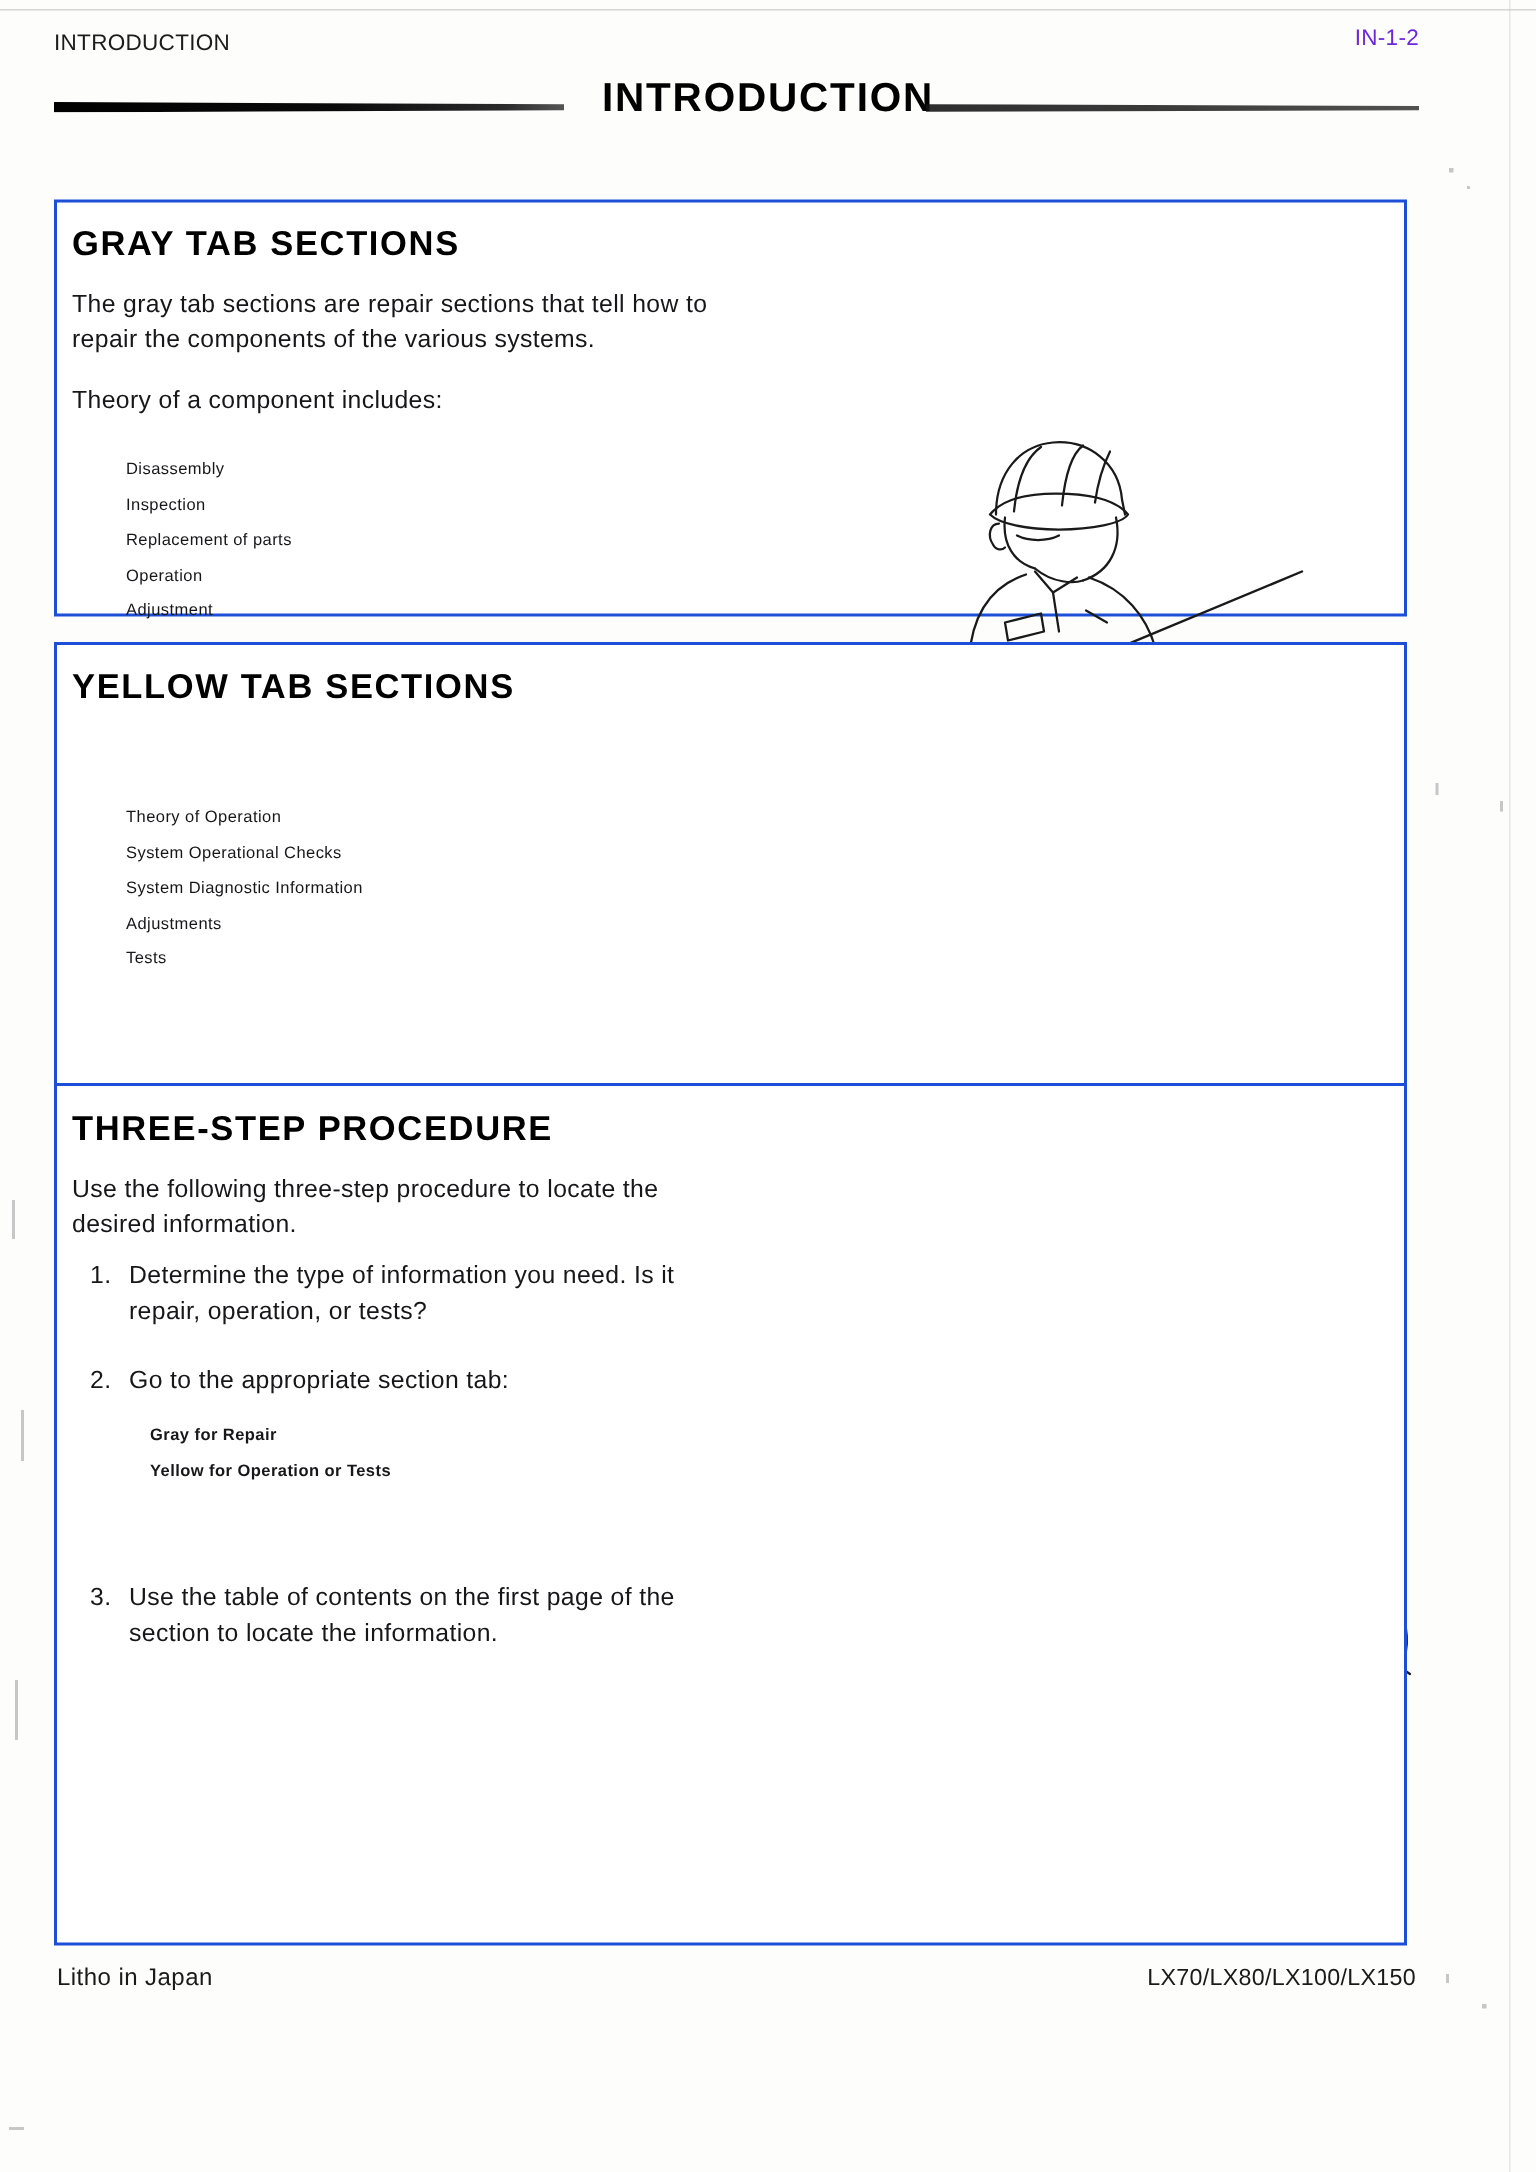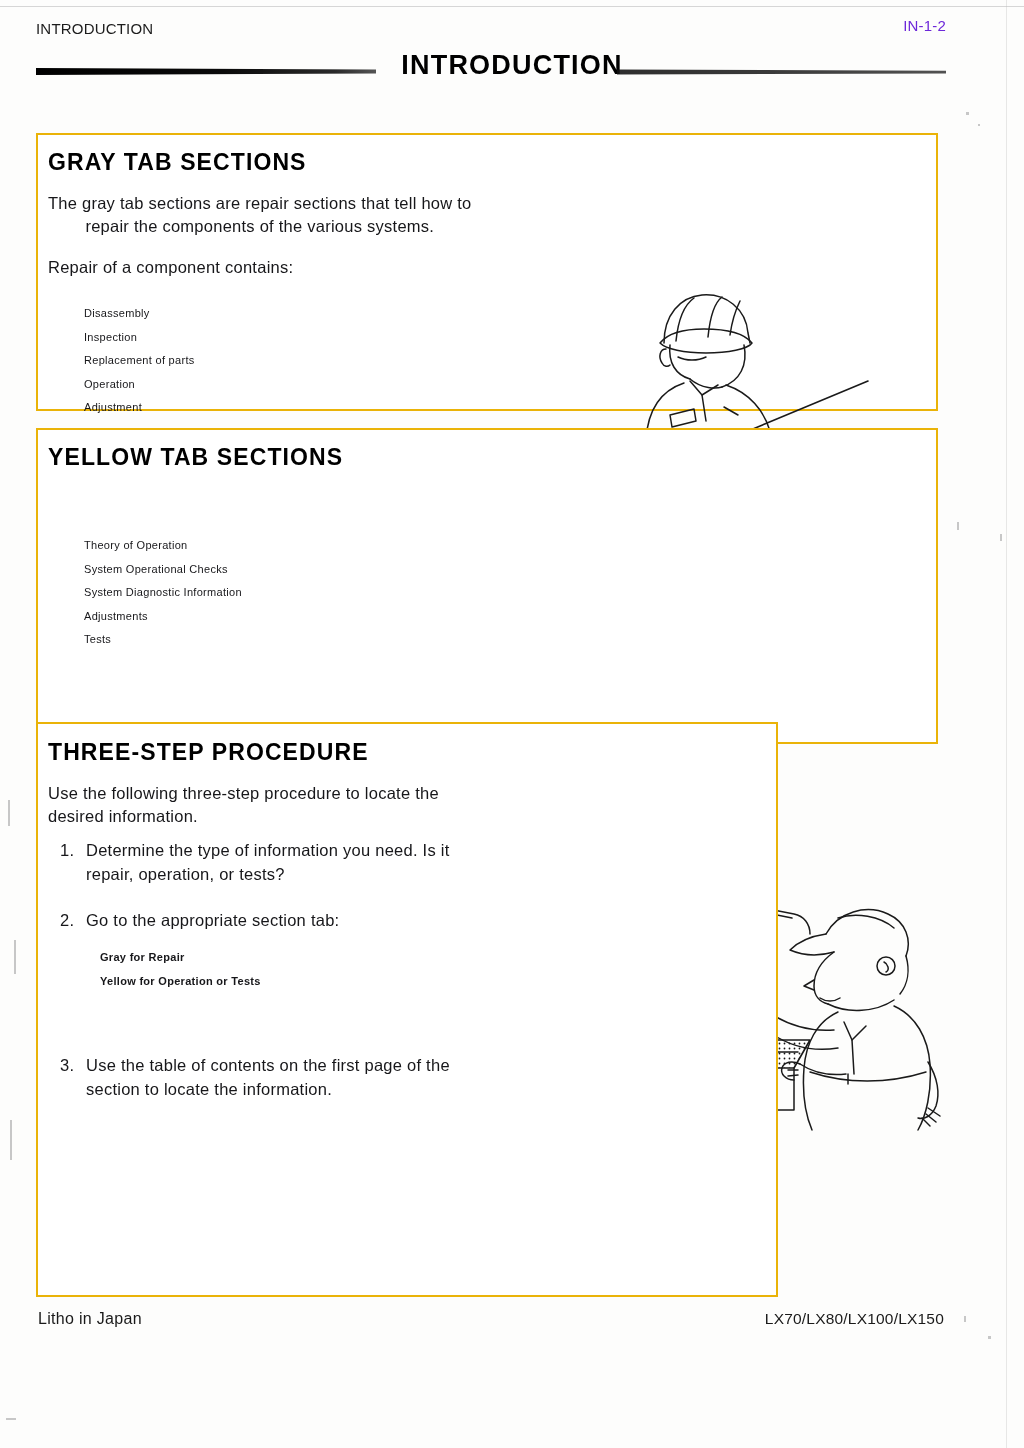--- a/index.html
+++ b/index.html
@@ -82,26 +82,26 @@
     height: 6px;
     background: linear-gradient(to right, #121212 0%, #1f1f1f 45%, #3a3a3a 100%);
     clip-path: polygon(0 8%, 100% 28%, 100% 74%, 0 92%);
     opacity: 0.88;
   }
 
   
   .panel {
     position: absolute;
     box-sizing: border-box;
-    border: 2px solid #eab308;
+    border: 2px solid #1d4ed8;
     background: #ffffff;
   }
   #panel-gray   { left: 36px; top: 133px;  width: 902px; height: 278px; }
   #panel-yellow { left: 36px; top: 428px;  width: 902px; height: 316px; }
-  #panel-three  { left: 36px; top: 722px;  width: 742px; height: 575px; padding-left: 14px; }
+  #panel-three  { left: 36px; top: 722px;  width: 902px; height: 575px; padding-left: 14px; }
 
   .panel-heading {
     position: absolute;
     left: 10px;
     top: 14px;
     font-size: 23px;
     font-weight: bold;
     letter-spacing: 1.1px;
     color: #000;
     font-family: "Liberation Sans", sans-serif;
@@ -139,21 +139,21 @@
   }
   .num-item .num {
     width: 26px;
     flex: 0 0 26px;
   }
   .num-item .num-body {
     white-space: pre-line;
   }
 
   
-  #gray-intro  { top: 57px; text-align: center;  }
+  #gray-intro  { top: 57px;  }
   #gray-repair { top: 121px; }
   #gray-list   { top: 167px; }
 
   
   #yellow-intro { top: 60px; }
   #yellow-list  { top: 104px; }
 
   
   #three-intro { top: 58px;  }
   #step-1      { top: 115px; }
@@ -213,21 +213,21 @@
     <div class="title-text">INTRODUCTION</div>
     <div class="rule-right"></div>
   </div>
 
   <div class="panel" id="panel-gray">
     <div class="panel-heading">GRAY TAB SECTIONS</div>
 
     <div class="panel-text" id="gray-intro">The gray tab sections are repair sections that tell how to
 repair the components of the various systems.</div>
 
-    <div class="panel-text" id="gray-repair">Repair of a component contains:</div>
+    <div class="panel-text" id="gray-repair">Theory of a component includes:</div>
 
     <ul class="panel-list" id="gray-list">
       <li>Disassembly</li>
       <li>Inspection</li>
       <li>Replacement of parts</li>
       <li>Operation</li>
       <li>Adjustment</li>
     </ul>
 
     <div class="figure" id="fig-repair">

